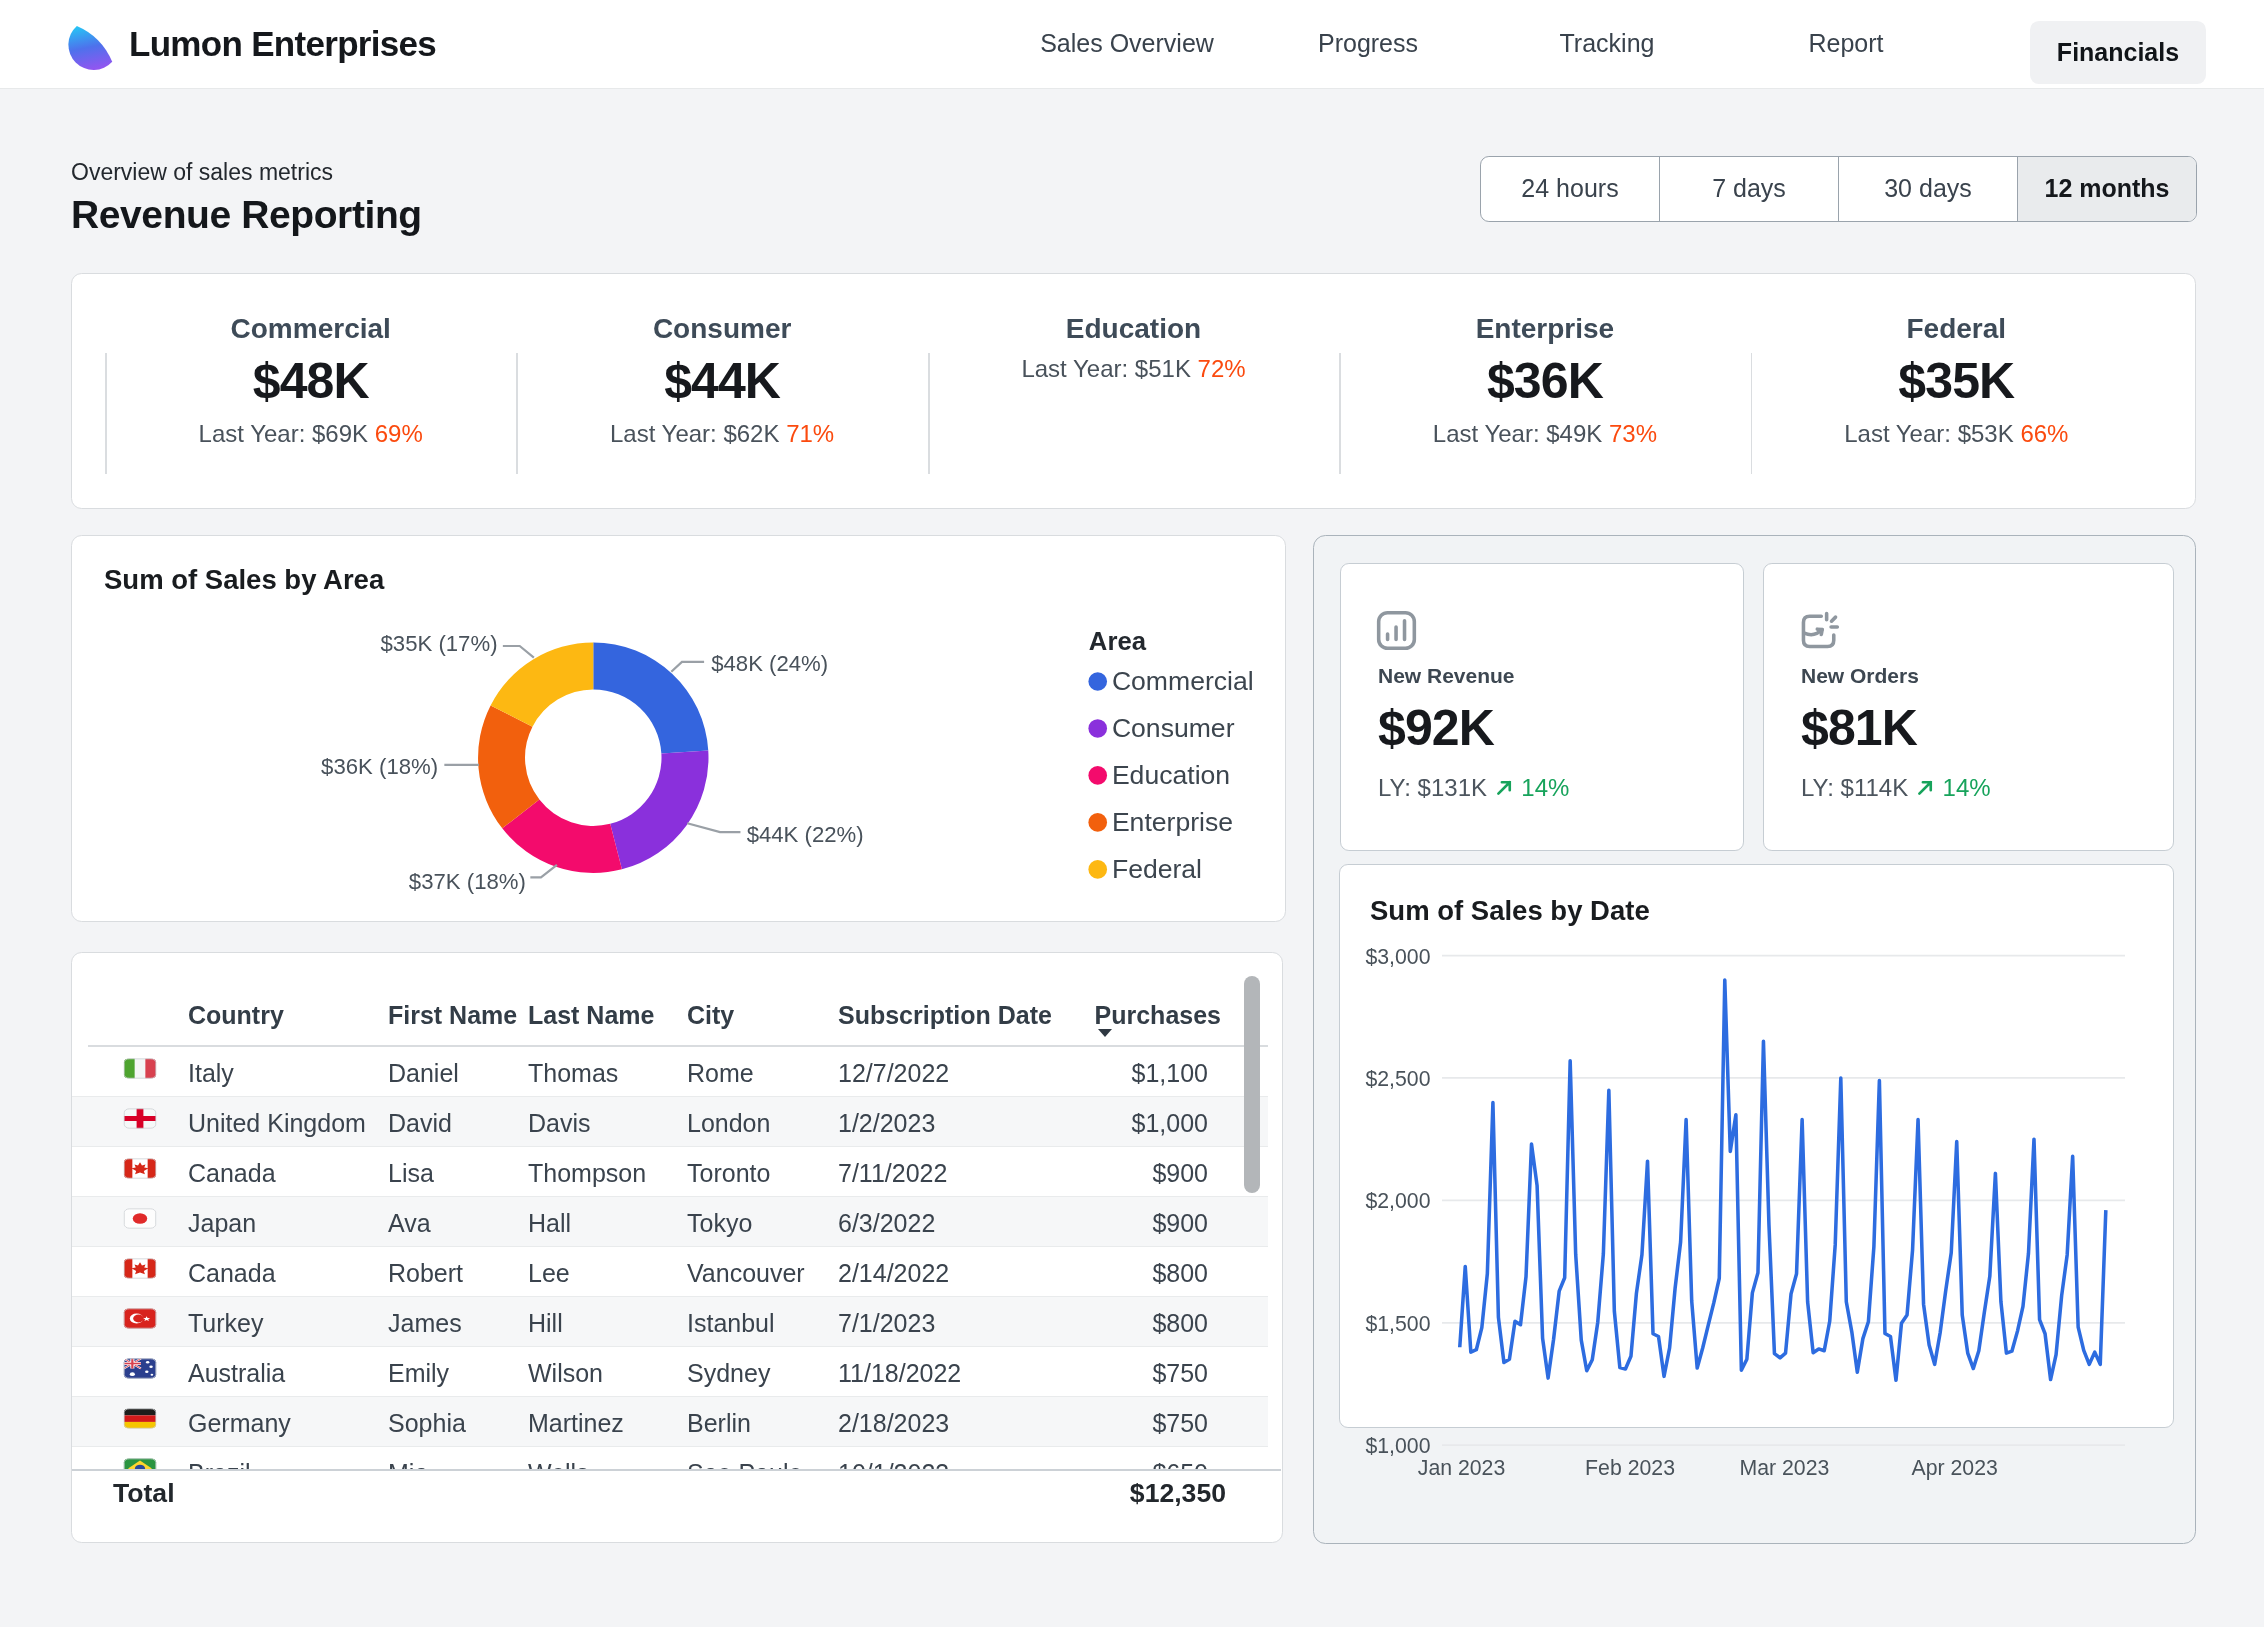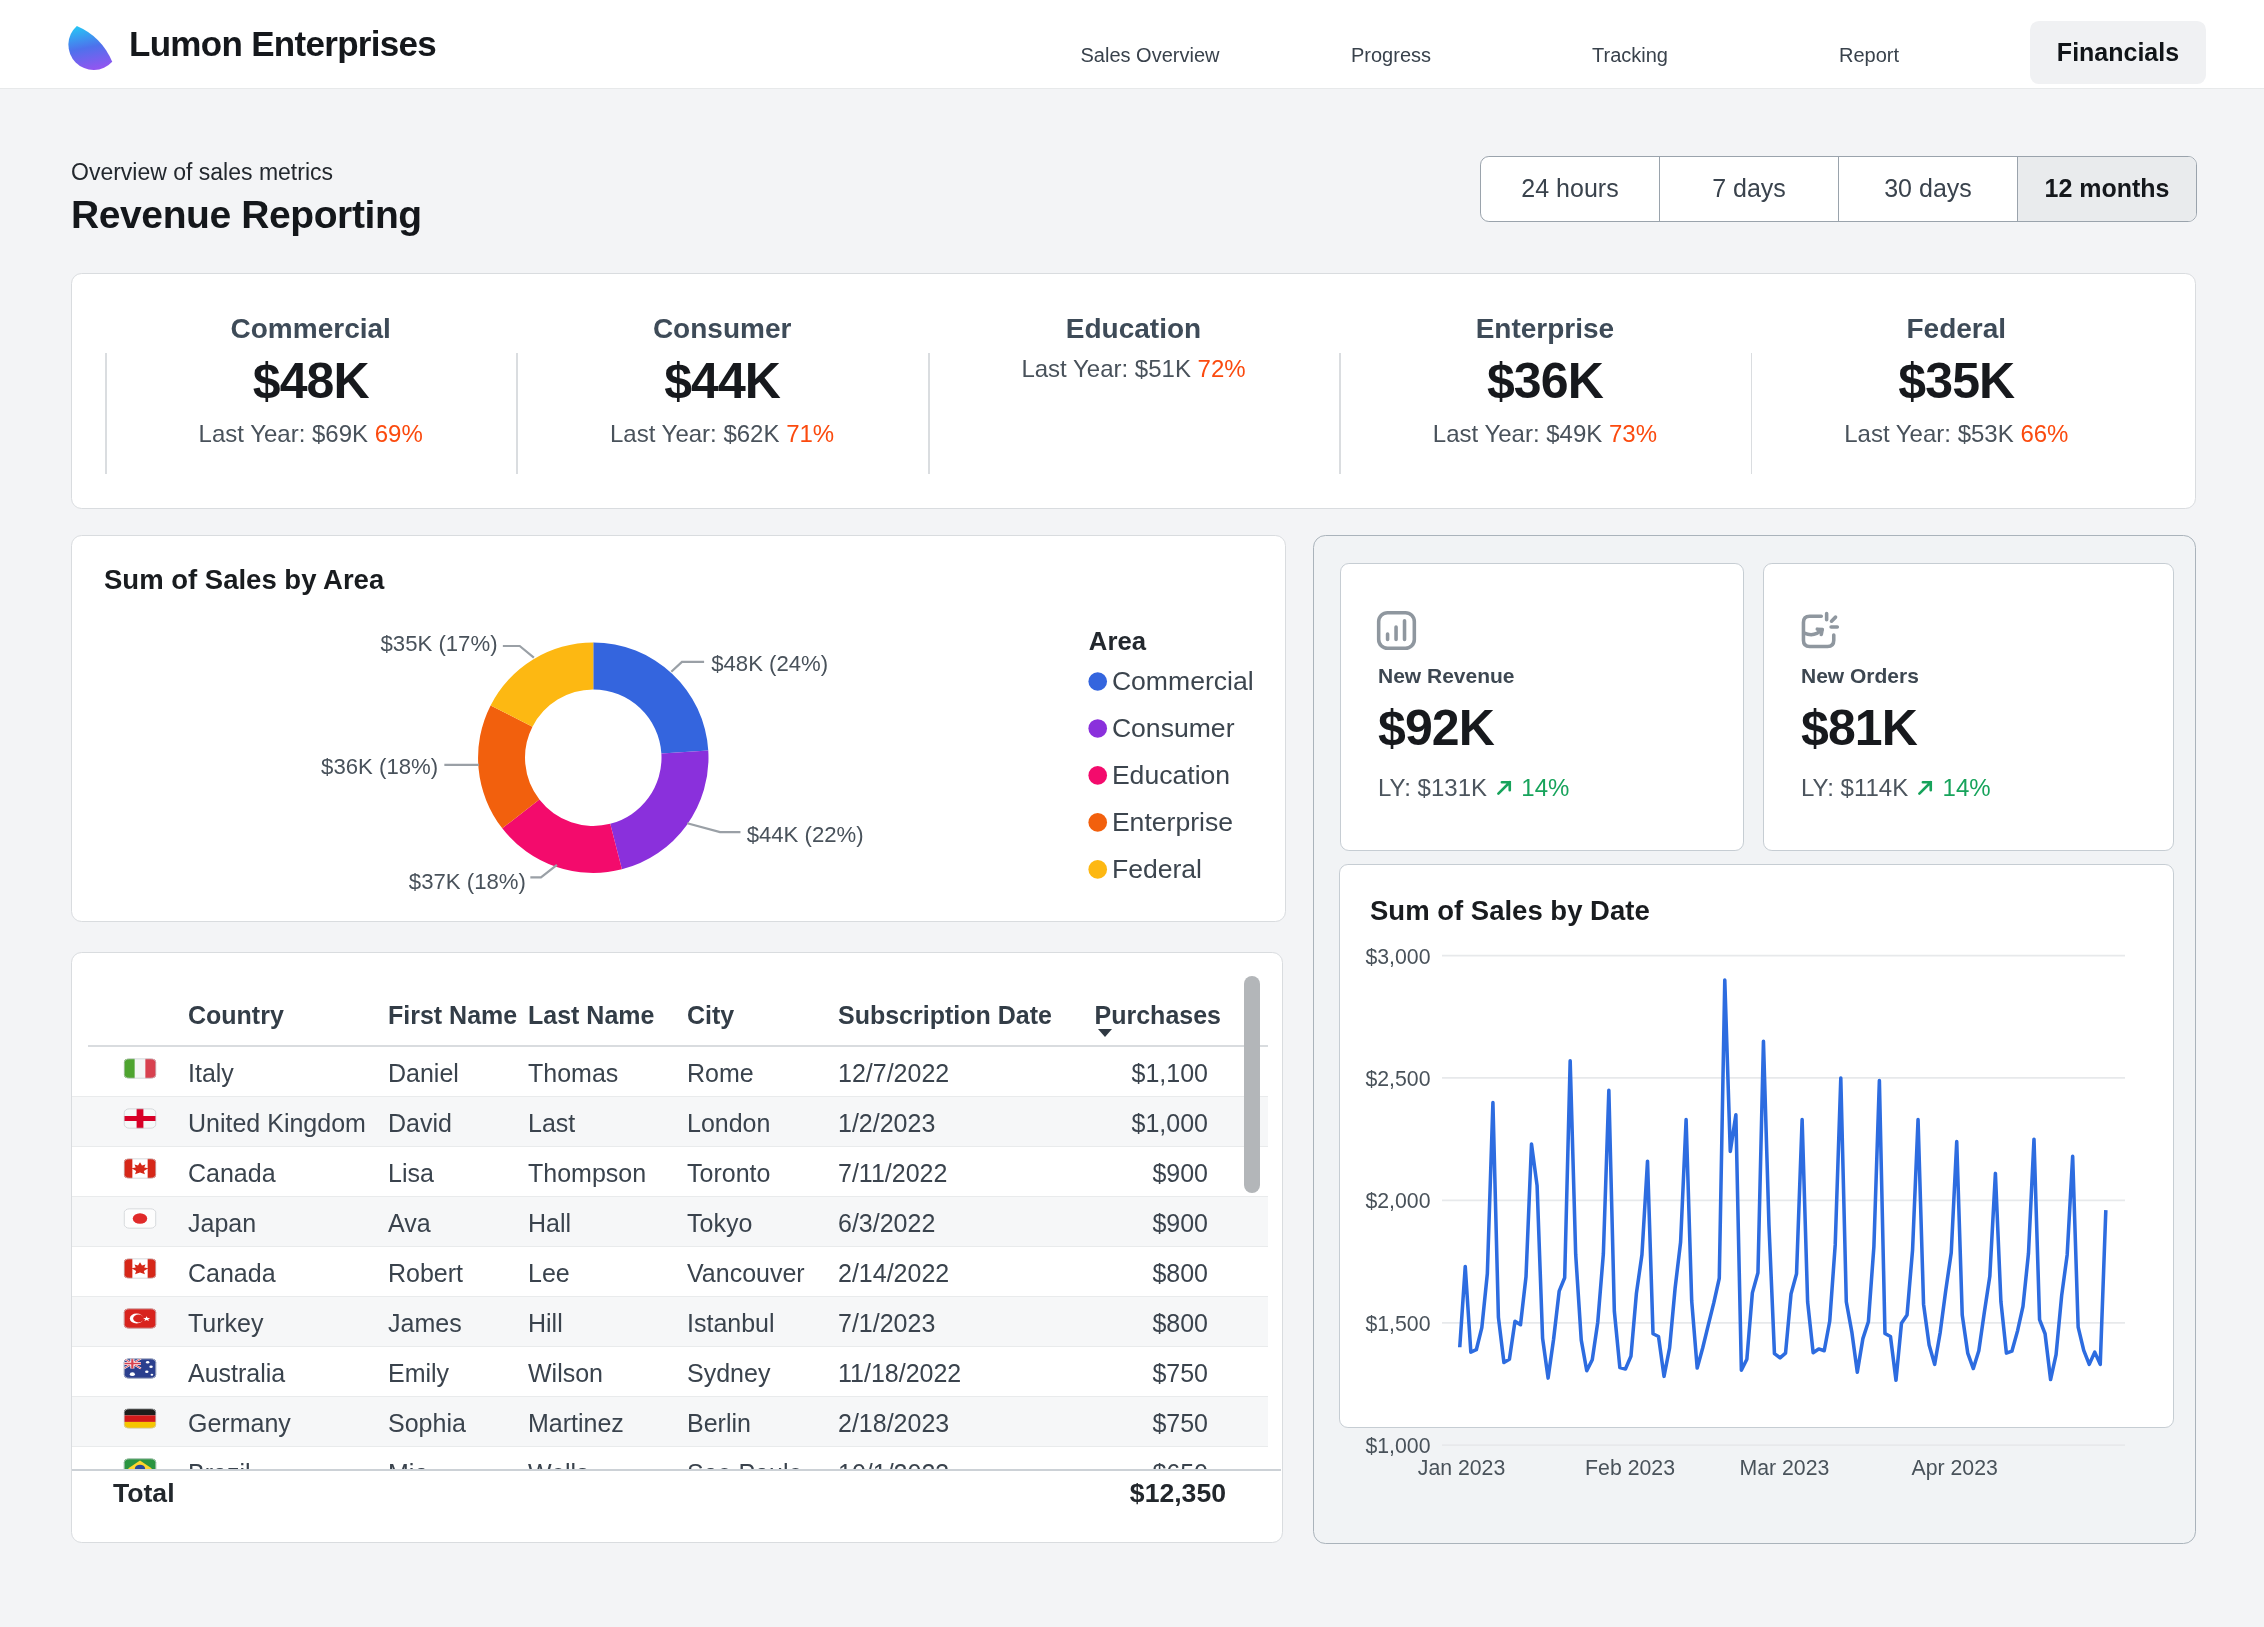--- a/index.html
+++ b/index.html
@@ -1,20 +1,20 @@
 <!DOCTYPE html>
 <html style="font-size:14px"><head><meta charset="utf-8"><style>
 * { margin:0; padding:0; box-sizing:border-box; }
 html,body { width:2265px; height:1628px; overflow:hidden; background:#f3f4f6;
   font-family:"Liberation Sans", sans-serif; position:relative; }
 .abs { position:absolute; }
 
 .nav { position:absolute; left:0; top:0; width:2265px; height:89px; background:#fff; border-bottom:1.8px solid #e7e9ea; }
 .brand { position:absolute; left:129px; top:0; height:87px; line-height:87px; font-size:35px; font-weight:700; color:#15181c; letter-spacing:-0.7px; }
-.navlink { position:absolute; top:12px; height:87px; line-height:87px; font-size:20px; color:#39424c; transform:translateX(-50%);margin-left:23px; }
+.navlink { position:absolute; top:0; height:87px; line-height:87px; font-size:25px; color:#39424c; transform:translateX(-50%); }
 .fin { position:absolute; left:2030px; top:21px; width:176px; height:63px; line-height:63px; text-align:center; background:#f0f1f3; border-radius:8.9px; font-size:25px; font-weight:700; color:#101418; }
 
 .sub { position:absolute; left:71px; top:159px; font-size:23px; color:#23282e; }
 .h1 { position:absolute; left:71px; top:193px; font-size:39px; font-weight:700; color:#14171b; letter-spacing:-0.4px; }
 .tgroup { position:absolute; left:1480px; top:156px; width:717px; height:66px; background:#fff; border:1.8px solid #9aa3ac; border-radius:8.9px; display:flex; overflow:hidden; }
 .tbtn { flex:1; text-align:center; line-height:62px; font-size:25px; color:#3a434d; border-left:1.8px solid #9aa3ac; }
 .tbtn:first-child { border-left:none; }
 .tbtn.sel { background:#e9ebed; font-weight:700; color:#15181c; }
 
 .card { position:absolute; background:#fff; border:1.8px solid #d9dcdf; border-radius:10.6px; }
@@ -193,21 +193,21 @@
             <g clip-path="url(#fuk)">
               <rect width="40" height="40" fill="#f6f8f8"></rect>
               <rect x="1" y="16" width="38" height="8" fill="#d80027"></rect>
               <rect x="16" y="4" width="8" height="32" fill="#d80027"></rect>
             </g>
             <rect x="1.5" y="4.5" width="37" height="31" rx="6" fill="none" stroke="#c9ccd0" stroke-width="1"></rect>
           </svg>
         </span>
         <span class="cc">United Kingdom</span>
         <span class="cf">David</span>
-        <span class="cl">Last</span>
+        <span class="cl">Davis</span>
         <span class="cci">London</span>
         <span class="cd">1/2/2023</span>
         <span class="cp">$1,000</span>
       </div>
 <div class="trow">
         <span class="cflag">
           <svg class="flag" width="34" height="25" viewBox="0 0 40 40" preserveAspectRatio="none">
             <clipPath id="fca">
               <rect x="1" y="4" width="38" height="32" rx="6"></rect>
             </clipPath>

